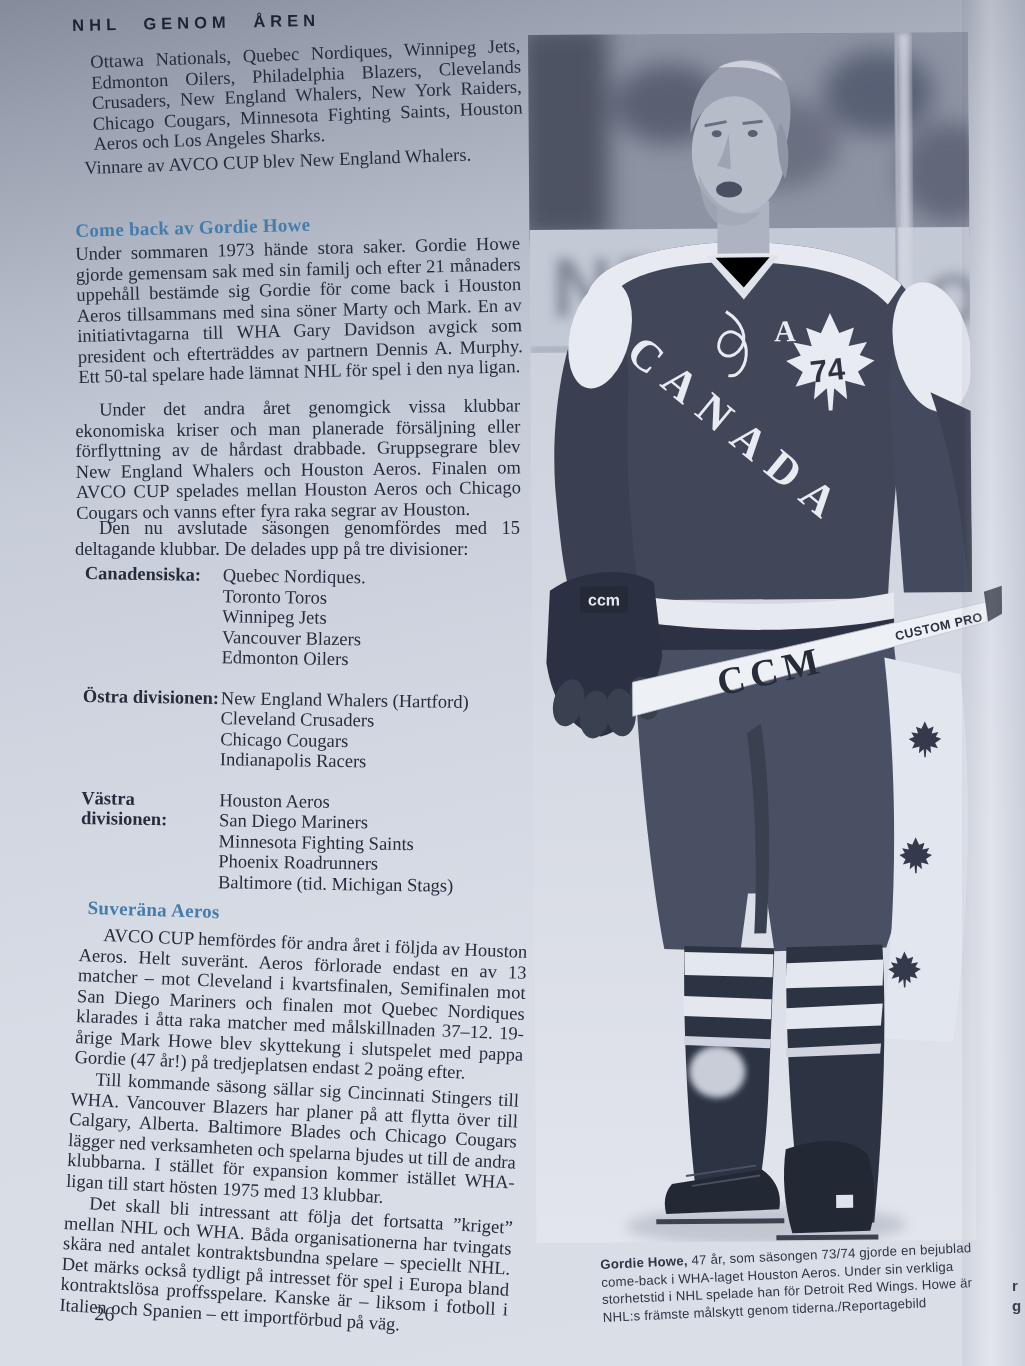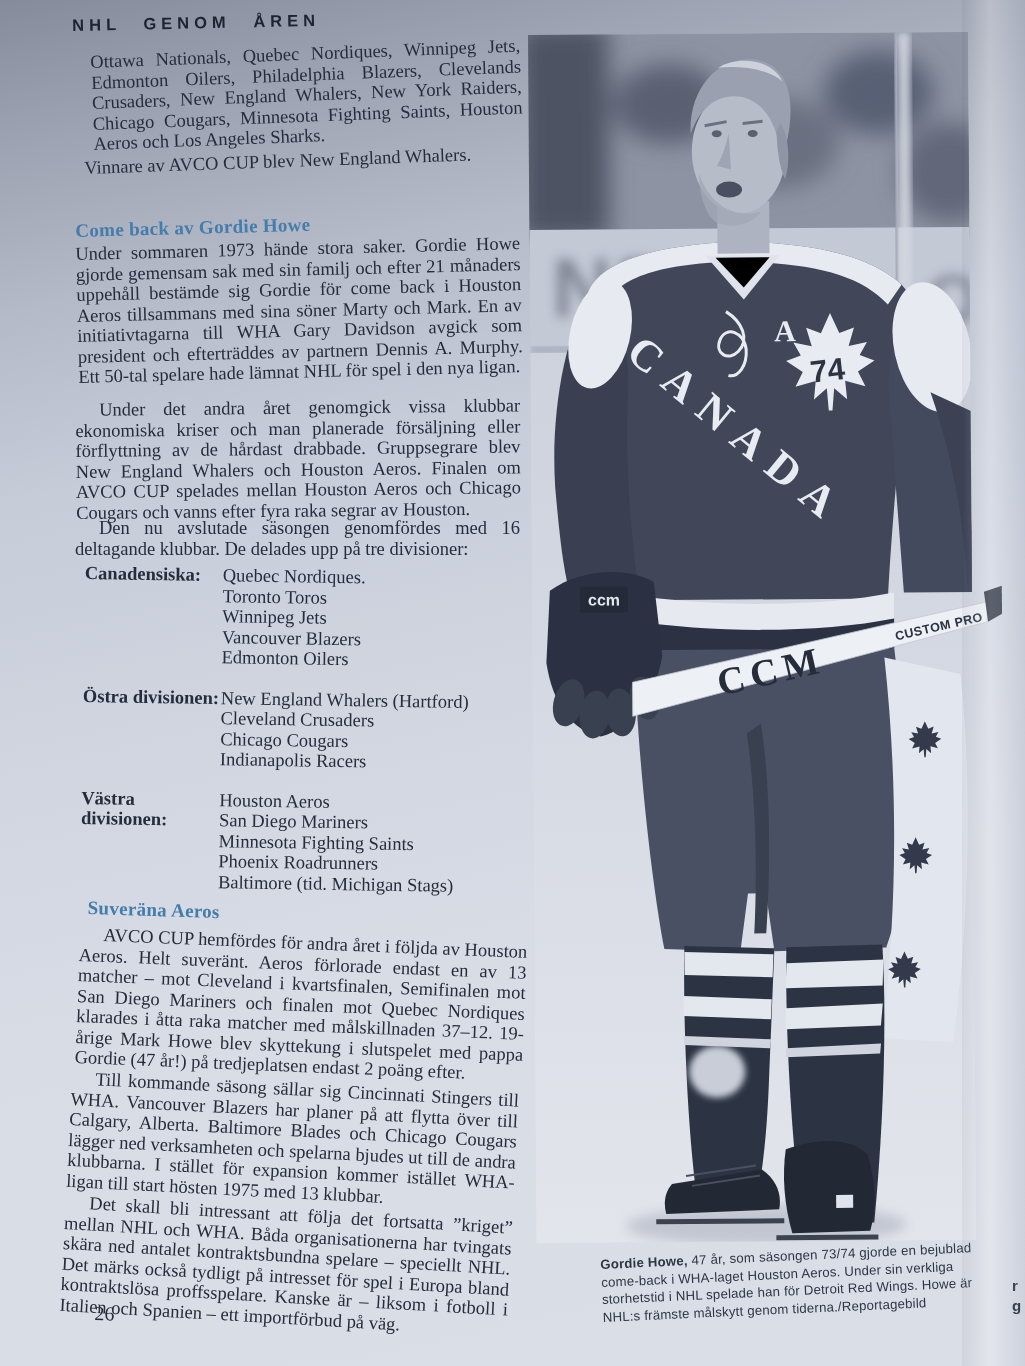--- a/index.html
+++ b/index.html
@@ -50,21 +50,21 @@
 <body>
 
 <div class="abs page-header" style="left:72px;top:16px;">NHL GENOM ÅREN</div>
 
 <div class="abs body-text" style="left:90px;top:52px;width:430px;transform:rotate(-2.2deg);">Ottawa Nationals, Quebec Nordiques, Winnipeg Jets, Edmonton Oilers, Philadelphia Blazers, Clevelands Crusaders, New England Whalers, New York Raiders, Chicago Cougars, Minnesota Fighting Saints, Houston Aeros och Los Angeles Sharks.</div>
 <div class="abs body-text" style="left:84px;top:158px;width:436px;transform:rotate(-2deg);text-align:left;">Vinnare av AVCO CUP blev New England Whalers.</div>
 
 <div class="abs blue-head" style="left:75px;top:220px;transform:rotate(-1.5deg);">Come back av Gordie Howe</div>
 <div class="abs body-text" style="left:75px;top:244px;width:445px;transform:rotate(-1.4deg);">Under sommaren 1973 hände stora saker. Gordie Howe gjorde gemensam sak med sin familj och efter 21 månaders uppehåll bestämde sig Gordie för come back i Houston Aeros tillsammans med sina söner Marty och Mark. En av initiativtagarna till WHA Gary Davidson avgick som president och efterträddes av partnern Dennis A. Murphy. Ett 50-tal spelare hade lämnat NHL för spel i den nya ligan.</div>
 <div class="abs body-text indent" style="left:75px;top:400px;width:445px;transform:rotate(-0.6deg);">Under det andra året genomgick vissa klubbar ekonomiska kriser och man planerade försäljning eller förflyttning av de hårdast drabbade. Gruppsegrare blev New England Whalers och Houston Aeros. Finalen om AVCO CUP spelades mellan Houston Aeros och Chicago Cougars och vanns efter fyra raka segrar av Houston.</div>
-<div class="abs body-text indent" style="left:75px;top:518px;width:445px;transform:rotate(0deg);">Den nu avslutade säsongen genomfördes med 16 deltagande klubbar. De delades upp på tre divisioner:</div>
+<div class="abs body-text indent" style="left:75px;top:518px;width:445px;transform:rotate(0deg);">Den nu avslutade säsongen genomfördes med 15 deltagande klubbar. De delades upp på tre divisioner:</div>
 
 <div class="abs div-table" style="left:85px;top:563px;width:440px;transform:rotate(0.9deg);">
   <div class="div-row">
     <div class="div-label">Canadensiska:</div>
     <ul class="div-teams">
       <li>Quebec Nordiques.</li>
       <li>Toronto Toros</li>
       <li>Winnipeg Jets</li>
       <li>Vancouver Blazers</li>
       <li>Edmonton Oilers</li>

